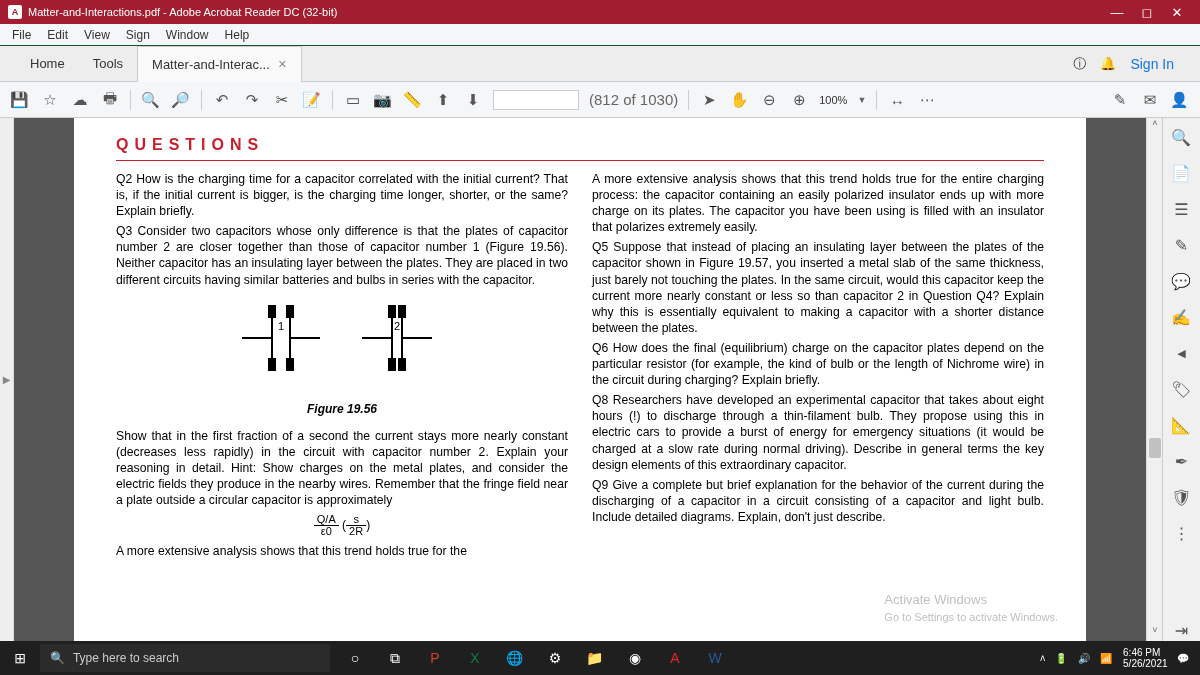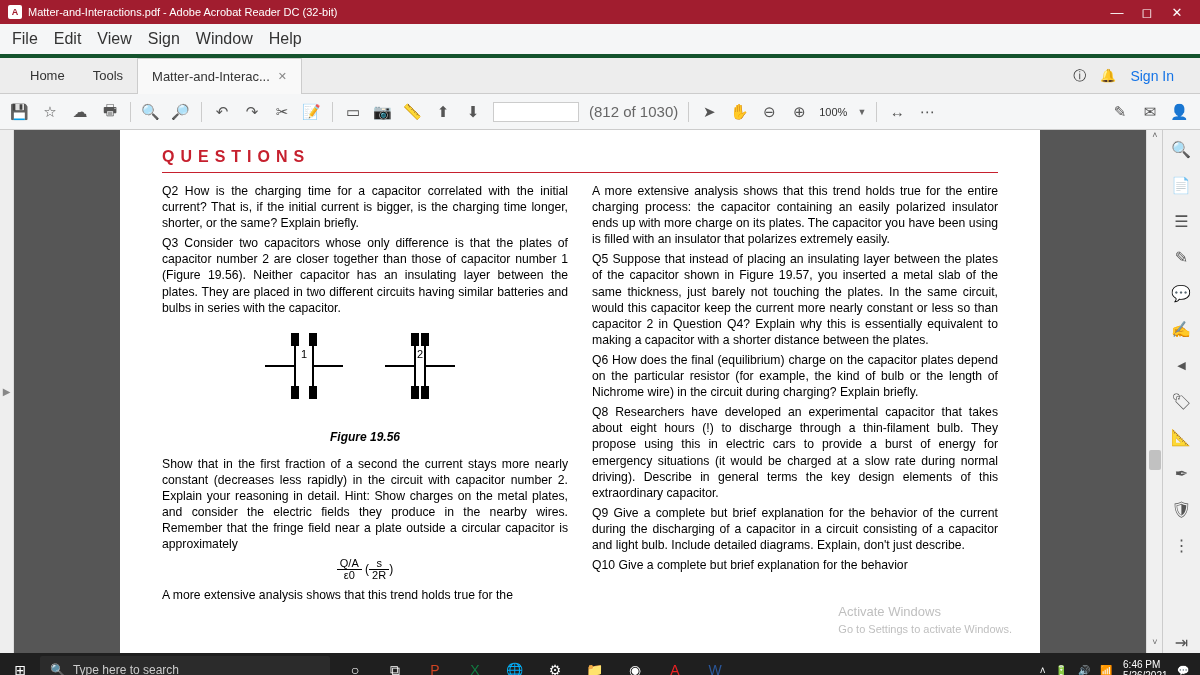--- a/index.html
+++ b/index.html
@@ -1,40 +1,40 @@
 <!DOCTYPE html>
 <html><head>
 <meta charset="utf-8">
 <style>
 *{margin:0;padding:0;box-sizing:border-box;font-family:"Segoe UI",Arial,sans-serif;}
 body{width:1200px;height:675px;overflow:hidden;background:#fff;position:relative;}
 .titlebar{height:24px;background:#a11d2f;color:#fff;display:flex;align-items:center;padding:0 8px;font-size:11px;}
 .titlebar .ico{width:14px;height:14px;background:#fff;color:#a11d2f;display:inline-flex;align-items:center;justify-content:center;font-size:9px;font-weight:bold;margin-right:6px;border-radius:2px;}
 .titlebar .spacer{flex:1;}
 .titlebar .winbtn{width:30px;text-align:center;font-size:13px;}
-.menubar{height:34px;background:#f5f6f7;border-bottom:4px solid #14532d;display:flex;align-items:center;padding:0 4px;font-size:16px;color:#333;}
+.menubar{height:22px;background:#f5f6f7;border-bottom:1px solid #14532d;display:flex;align-items:center;padding:0 4px;font-size:12px;color:#333;}
 .menubar span{padding:0 8px;}
 .tabbar{height:36px;background:#ededed;border-bottom:1px solid #ccc;display:flex;align-items:center;padding:0 16px;font-size:13px;color:#333;}
 .tabbar .tab{padding:0 14px;height:36px;display:flex;align-items:center;}
 .tabbar .tab.active{background:#f9f9f9;border-top:1px solid #ccc;border-left:1px solid #ccc;border-right:1px solid #ccc;}
 .tabbar .closex{margin-left:8px;color:#888;font-size:11px;}
 .tabbar .spacer{flex:1;}
 .tabbar .right{display:flex;align-items:center;gap:14px;padding-right:10px;}
 .tabbar .signin{color:#1473e6;font-size:14px;}
 .toolbar{height:36px;background:#f5f6f7;border-bottom:1px solid #ccc;display:flex;align-items:center;padding:0 10px;gap:10px;color:#555;font-size:13px;}
 .toolbar .sep{width:1px;height:20px;background:#ccc;}
 .toolbar .tico{width:20px;height:20px;display:inline-flex;align-items:center;justify-content:center;font-size:15px;color:#555;}
 .toolbar input.page{width:40px;height:20px;border:1px solid #ccc;text-align:center;font-size:11px;}
 .toolbar .pgof{font-size:15px;color:#666;}
 .toolbar .zoom{font-size:11px;color:#333;}
 .toolbar .spacer{flex:1;}
 .mainrow{display:flex;height:calc(100% - 24px - 22px - 36px - 36px - 34px);}
 .leftgutter{width:14px;background:#eee;border-right:1px solid #ddd;display:flex;align-items:center;justify-content:center;color:#888;font-size:10px;}
 .docarea{flex:1;background:#565656;overflow:hidden;position:relative;display:flex;justify-content:center;}
-.page{width:920px;background:#fff;margin-top:0;padding:18px 42px 0 42px;height:100%;font-family:"Times New Roman",serif;color:#000;position:relative;}
+.page{width:1012px;background:#fff;margin-top:0;padding:18px 42px 0 42px;height:100%;font-family:"Times New Roman",serif;color:#000;position:relative;}
 .page h2{color:#c6202e;letter-spacing:6px;font-size:16px;font-weight:bold;margin-bottom:6px;}
 .page hr{border:none;border-top:1px solid #c6202e;margin-bottom:10px;}
 .cols{display:flex;gap:24px;font-size:12.2px;line-height:1.32;text-align:justify;}
 .col{flex:1;}
 .q{margin-bottom:4px;}
 .figwrap{text-align:center;margin:10px 0;}
 .figcap{font-style:italic;font-weight:bold;font-size:12px;margin-top:20px;}
 .capsvg{display:inline-block;}
 .frac{display:inline-block;text-align:center;vertical-align:middle;font-size:11px;line-height:1;}
 .frac .num{display:block;border-bottom:1px solid #000;padding:0 3px;}
@@ -175,21 +175,20 @@
             (<span class="frac"><span class="num">s</span><span class="den">2R</span></span>)
           </div>
           <div class="q">A more extensive analysis shows that this trend holds true for the</div>
         </div>
         <div class="col">
           <div class="q">A more extensive analysis shows that this trend holds true for the entire charging process: the capacitor containing an easily polarized insulator ends up with more charge on its plates. The capacitor you have been using is filled with an insulator that polarizes extremely easily.</div>
           <div class="q">Q5 Suppose that instead of placing an insulating layer between the plates of the capacitor shown in Figure 19.57, you inserted a metal slab of the same thickness, just barely not touching the plates. In the same circuit, would this capacitor keep the current more nearly constant or less so than capacitor 2 in Question Q4? Explain why this is essentially equivalent to making a capacitor with a shorter distance between the plates.</div>
           <div class="q">Q6 How does the final (equilibrium) charge on the capacitor plates depend on the particular resistor (for example, the kind of bulb or the length of Nichrome wire) in the circuit during charging? Explain briefly.</div>
           <div class="q">Q8 Researchers have developed an experimental capacitor that takes about eight hours (!) to discharge through a thin-filament bulb. They propose using this in electric cars to provide a burst of energy for emergency situations (it would be charged at a slow rate during normal driving). Describe in general terms the key design elements of this extraordinary capacitor.</div>
           <div class="q">Q9 Give a complete but brief explanation for the behavior of the current during the discharging of a capacitor in a circuit consisting of a capacitor and light bulb. Include detailed diagrams. Explain, don't just describe.</div>
-          <div class="q">Q10 Give a complete but brief explanation for the behavior</div>
         </div>
       </div>
       <div class="watermark">
         <div>Activate Windows</div>
         <div style="font-size:11px;">Go to Settings to activate Windows.</div>
       </div>
     </div>
   </div>
   <div class="scrollbar">
     <div class="arr" style="top:0">˄</div>

